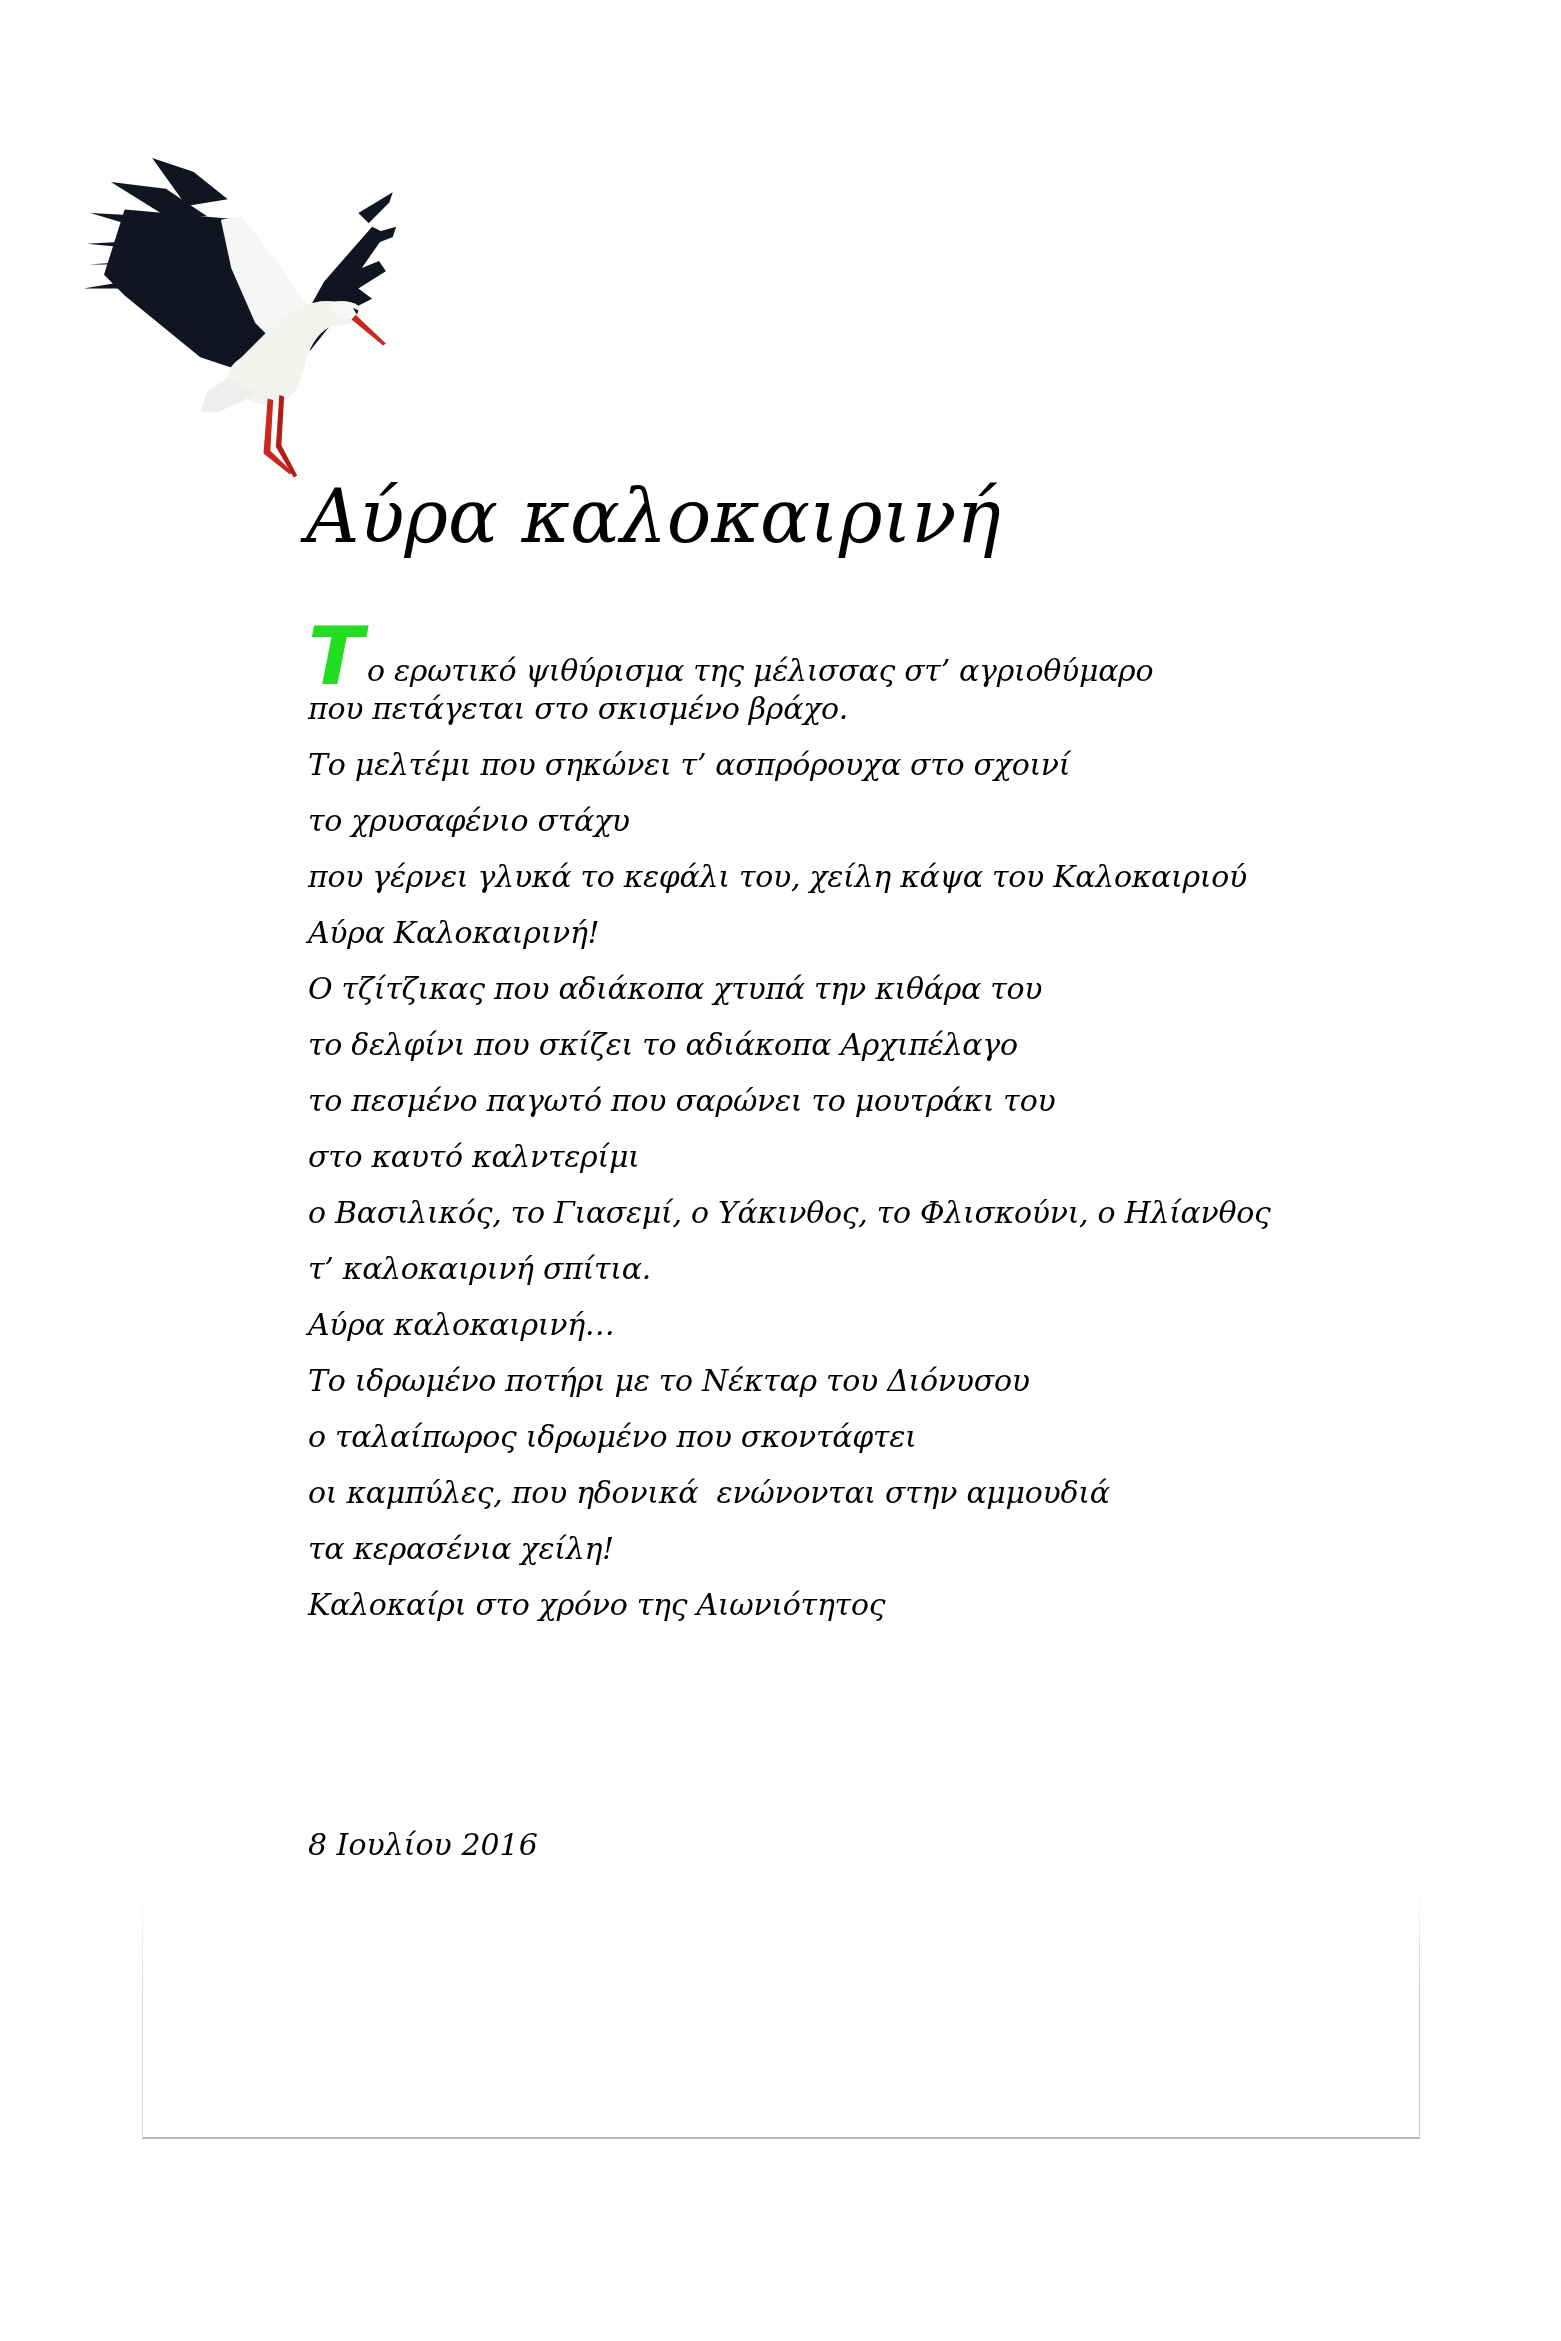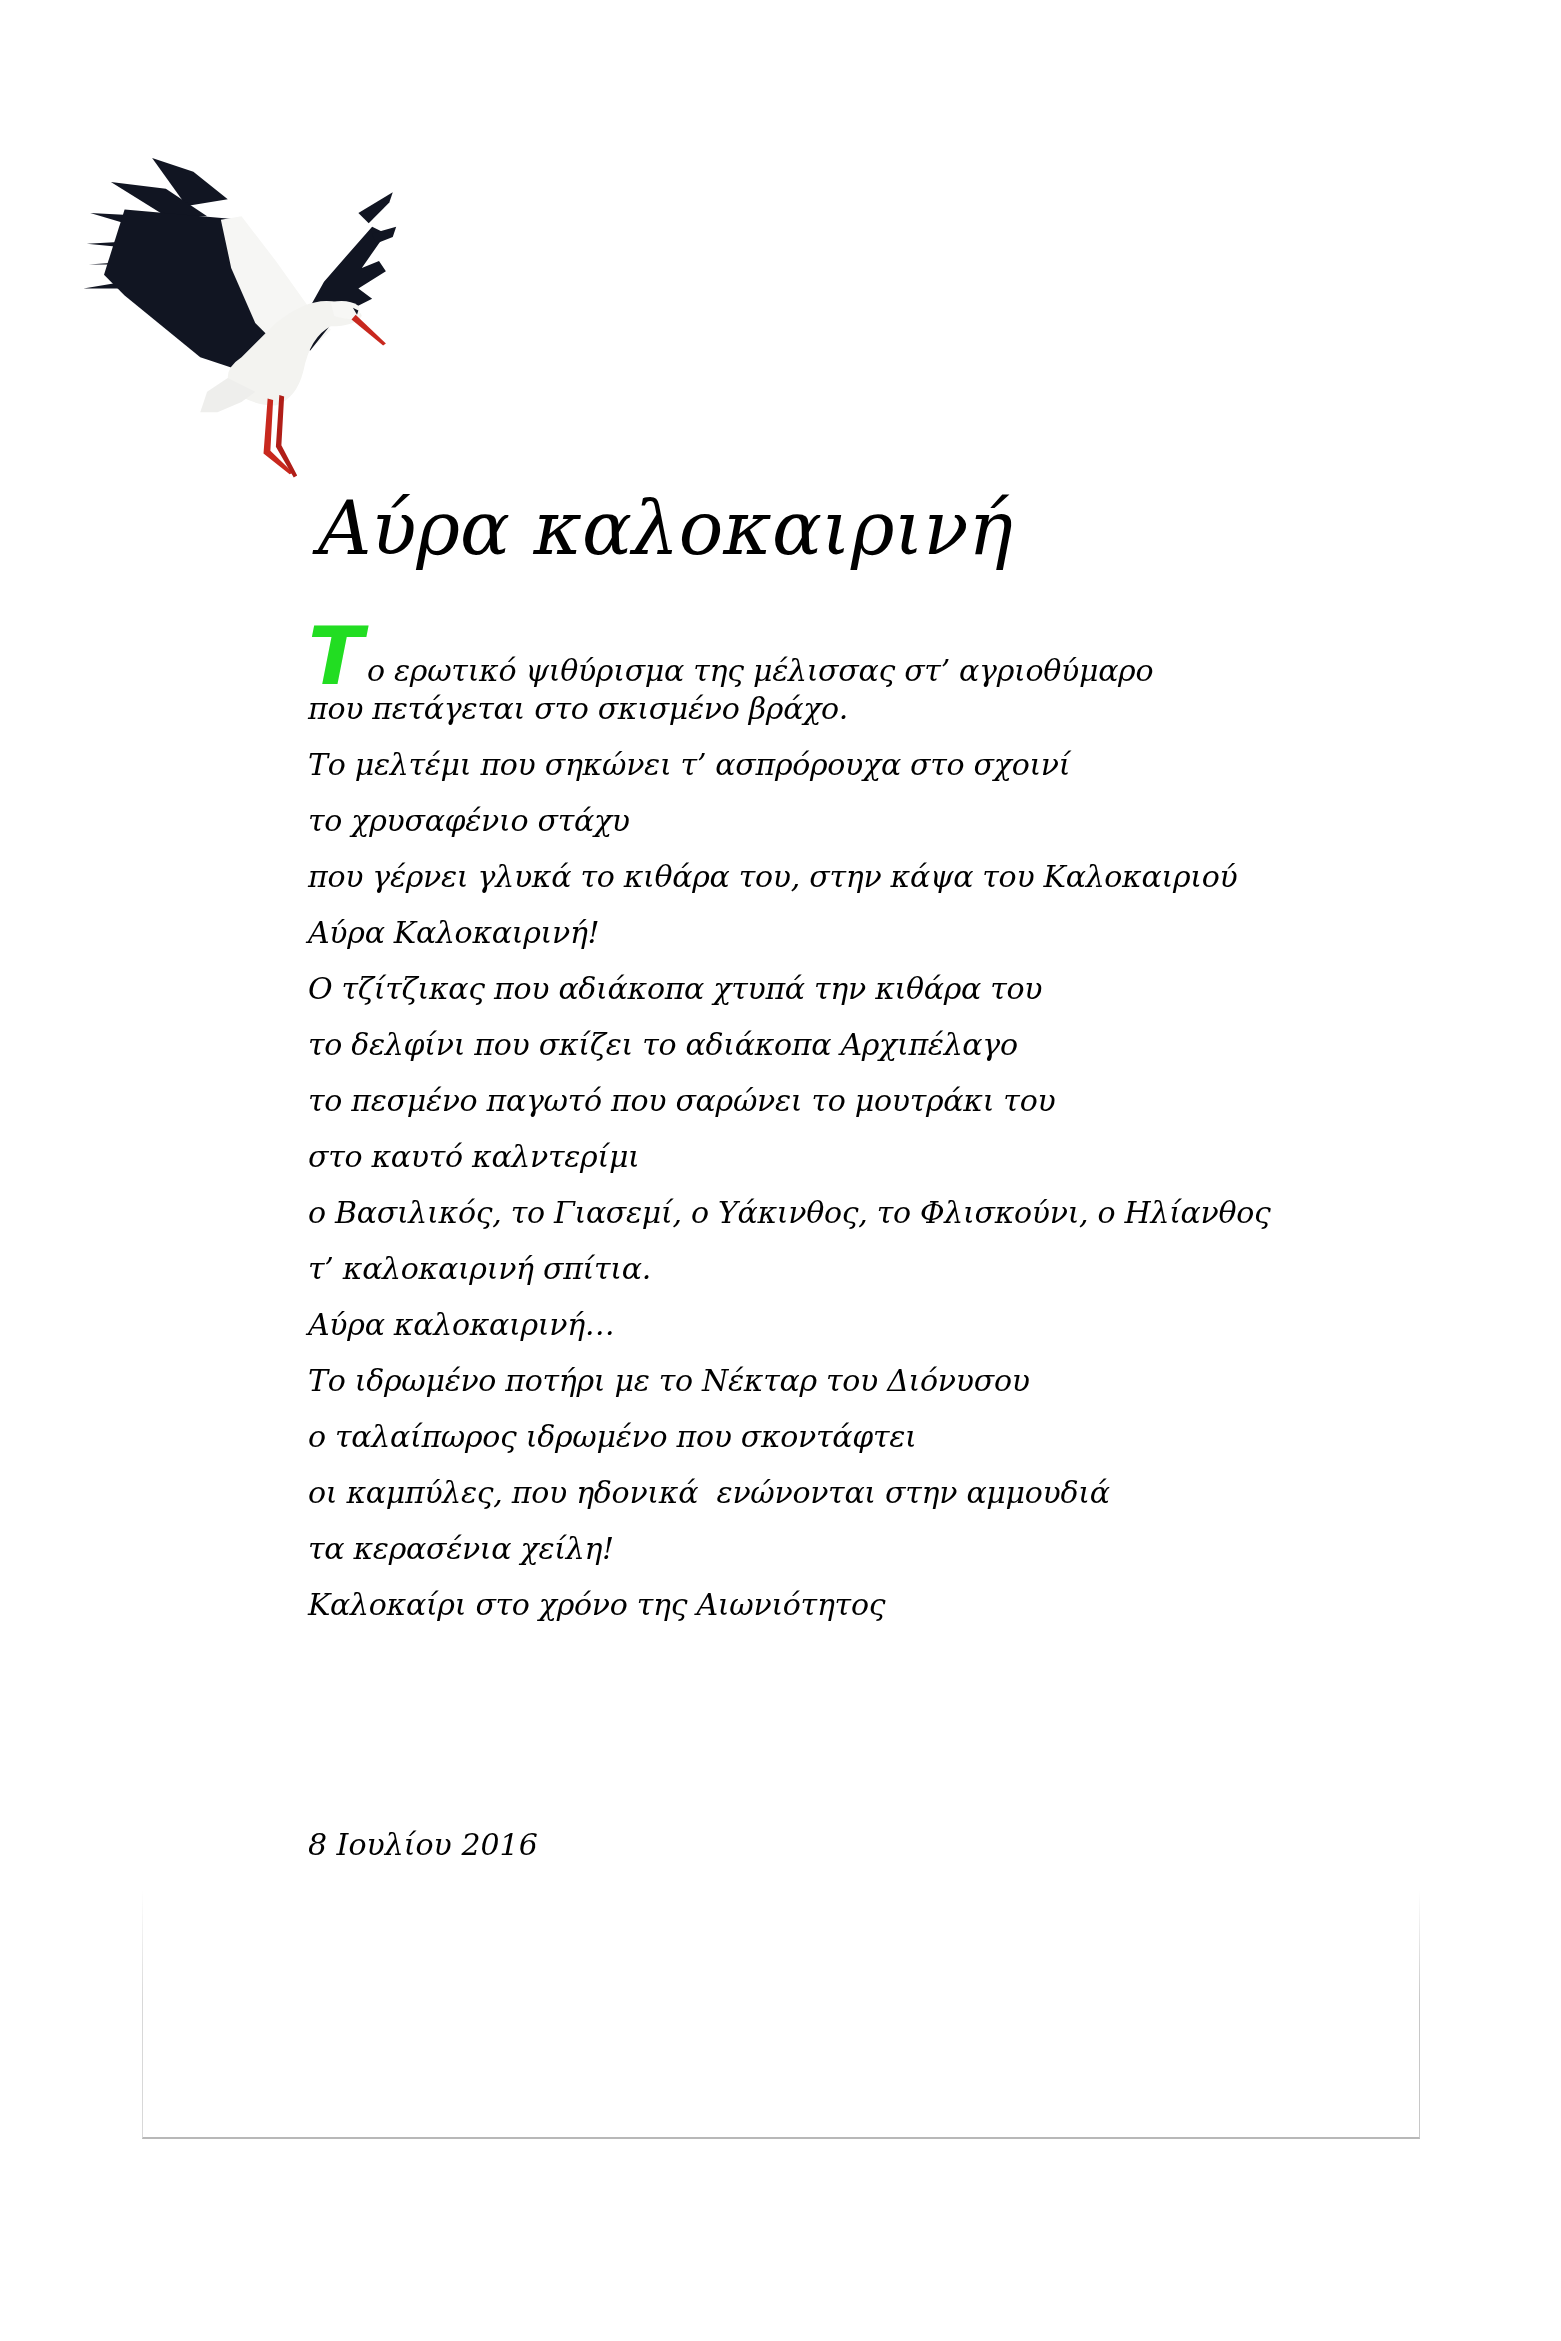--- a/index.html
+++ b/index.html
@@ -19,21 +19,21 @@
     position: absolute;
     left: 83px;
     top: 151px;
     width: 317px;
     height: 330px;
   }
   .title {
     position: absolute;
     left: 306px;
     top: 468px;
-    margin: 12px;
+    margin: 0;
     font-family: "DejaVu Serif", "Liberation Serif", serif;
     font-style: italic;
     font-weight: normal;
     font-size: 74px;
     line-height: 96px;
     letter-spacing: 0px;
     white-space: nowrap;
   }
   .poem {
     position: absolute;
@@ -137,21 +137,21 @@
     <path d="M285 355 L280 430 L306 475 L311 472 L288 428 L292 357 Z" fill="#b01e18"></path>
   </svg>
 
   <h1 class="title">Αύρα καλοκαιρινή</h1>
 
   <div class="poem">
     <div class="line first"><span class="dropcap" style="color:#22DD22">Τ</span><span>ο ερωτικό ψιθύρισμα της μέλισσας στ’ αγριοθύμαρο</span></div>
     <div class="line">που πετάγεται στο σκισμένο βράχο.</div>
     <div class="line">Το μελτέμι που σηκώνει τ’ ασπρόρουχα στο σχοινί</div>
     <div class="line">το χρυσαφένιο στάχυ</div>
-    <div class="line">που γέρνει γλυκά το κιθάρα του, στην κάψα του Καλοκαιριού</div>
+    <div class="line">που γέρνει γλυκά το κεφάλι του, χείλη κάψα του Καλοκαιριού</div>
     <div class="line">Αύρα Καλοκαιρινή!</div>
     <div class="line">Ο τζίτζικας που αδιάκοπα χτυπά την κιθάρα του</div>
     <div class="line">το δελφίνι που σκίζει το αδιάκοπα Αρχιπέλαγο</div>
     <div class="line">το πεσμένο παγωτό που σαρώνει το μουτράκι του</div>
     <div class="line">στο καυτό καλντερίμι</div>
     <div class="line">ο Βασιλικός, το Γιασεμί, ο Υάκινθος, το Φλισκούνι, ο Ηλίανθος</div>
     <div class="line">τ’ καλοκαιρινή σπίτια.</div>
     <div class="line">Αύρα καλοκαιρινή…</div>
     <div class="line">Το ιδρωμένο ποτήρι με το Νέκταρ του Διόνυσου</div>
     <div class="line">ο ταλαίπωρος ιδρωμένο που σκοντάφτει</div>

